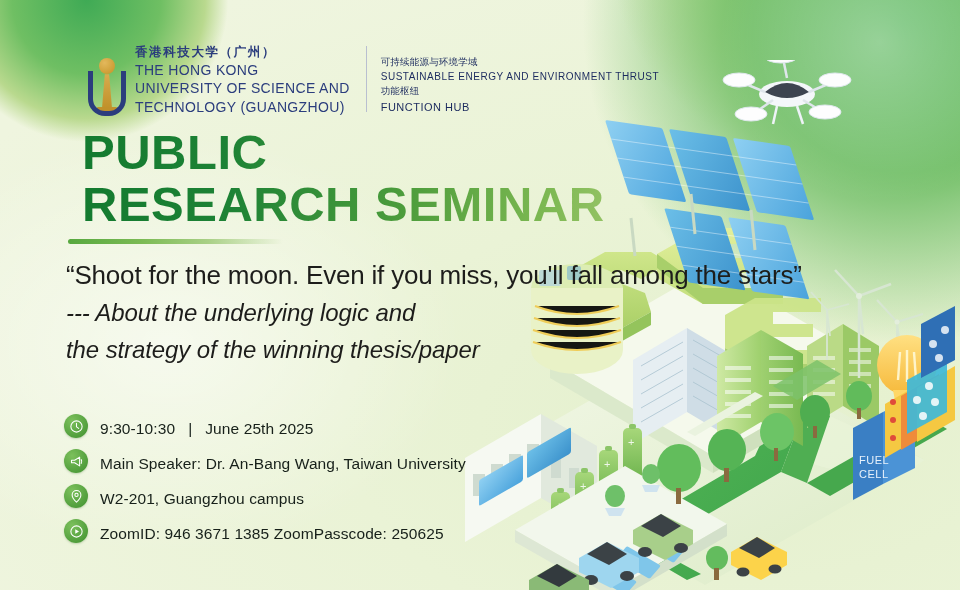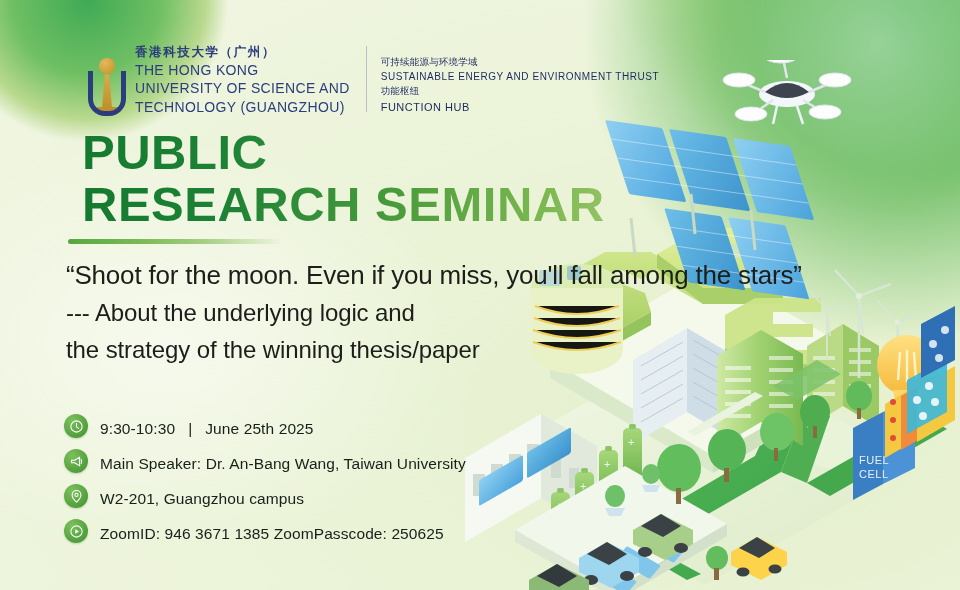--- a/index.html
+++ b/index.html
@@ -70,21 +70,21 @@
     margin-left:16px;
   }
   .title-rule {
     position:absolute; left:68px; top:239px; width:215px; height:5px; border-radius:3px;
     background:linear-gradient(90deg,#57a83f 0%,#7cbb55 35%,#a9d086 65%,rgba(200,222,176,0) 100%);
   }
 
   
   .quote { position:absolute; left:66px; top:258px; width:880px; }
   .q-main { font-size:26px; color:#1d1d1b; line-height:1.33; letter-spacing:-.2px; white-space:nowrap; }
-  .q-sub  { font-size:24px; color:#1d1d1b; line-height:1.42; letter-spacing:-.1px; margin-top:3px; }
+  .q-sub  { font-size:24px; color:#1d1d1b; line-height:1.42; letter-spacing:-.1px; margin-top:3px;font-style:italic; }
 
   
   .details { position:absolute; left:64px; top:404px; }
   .row { display:flex; align-items:flex-end; height:34px; margin-bottom:1px; }
   .ico {
     width:24px; height:24px; border-radius:50%; flex:none; margin-right:12px;
     background:radial-gradient(circle at 34% 28%,#7cc05c,#4e9c3a 75%,#3f8c31 100%);
     display:flex; align-items:center; justify-content:center;
     box-shadow:0 1px 2px rgba(60,110,40,.25);
   }

